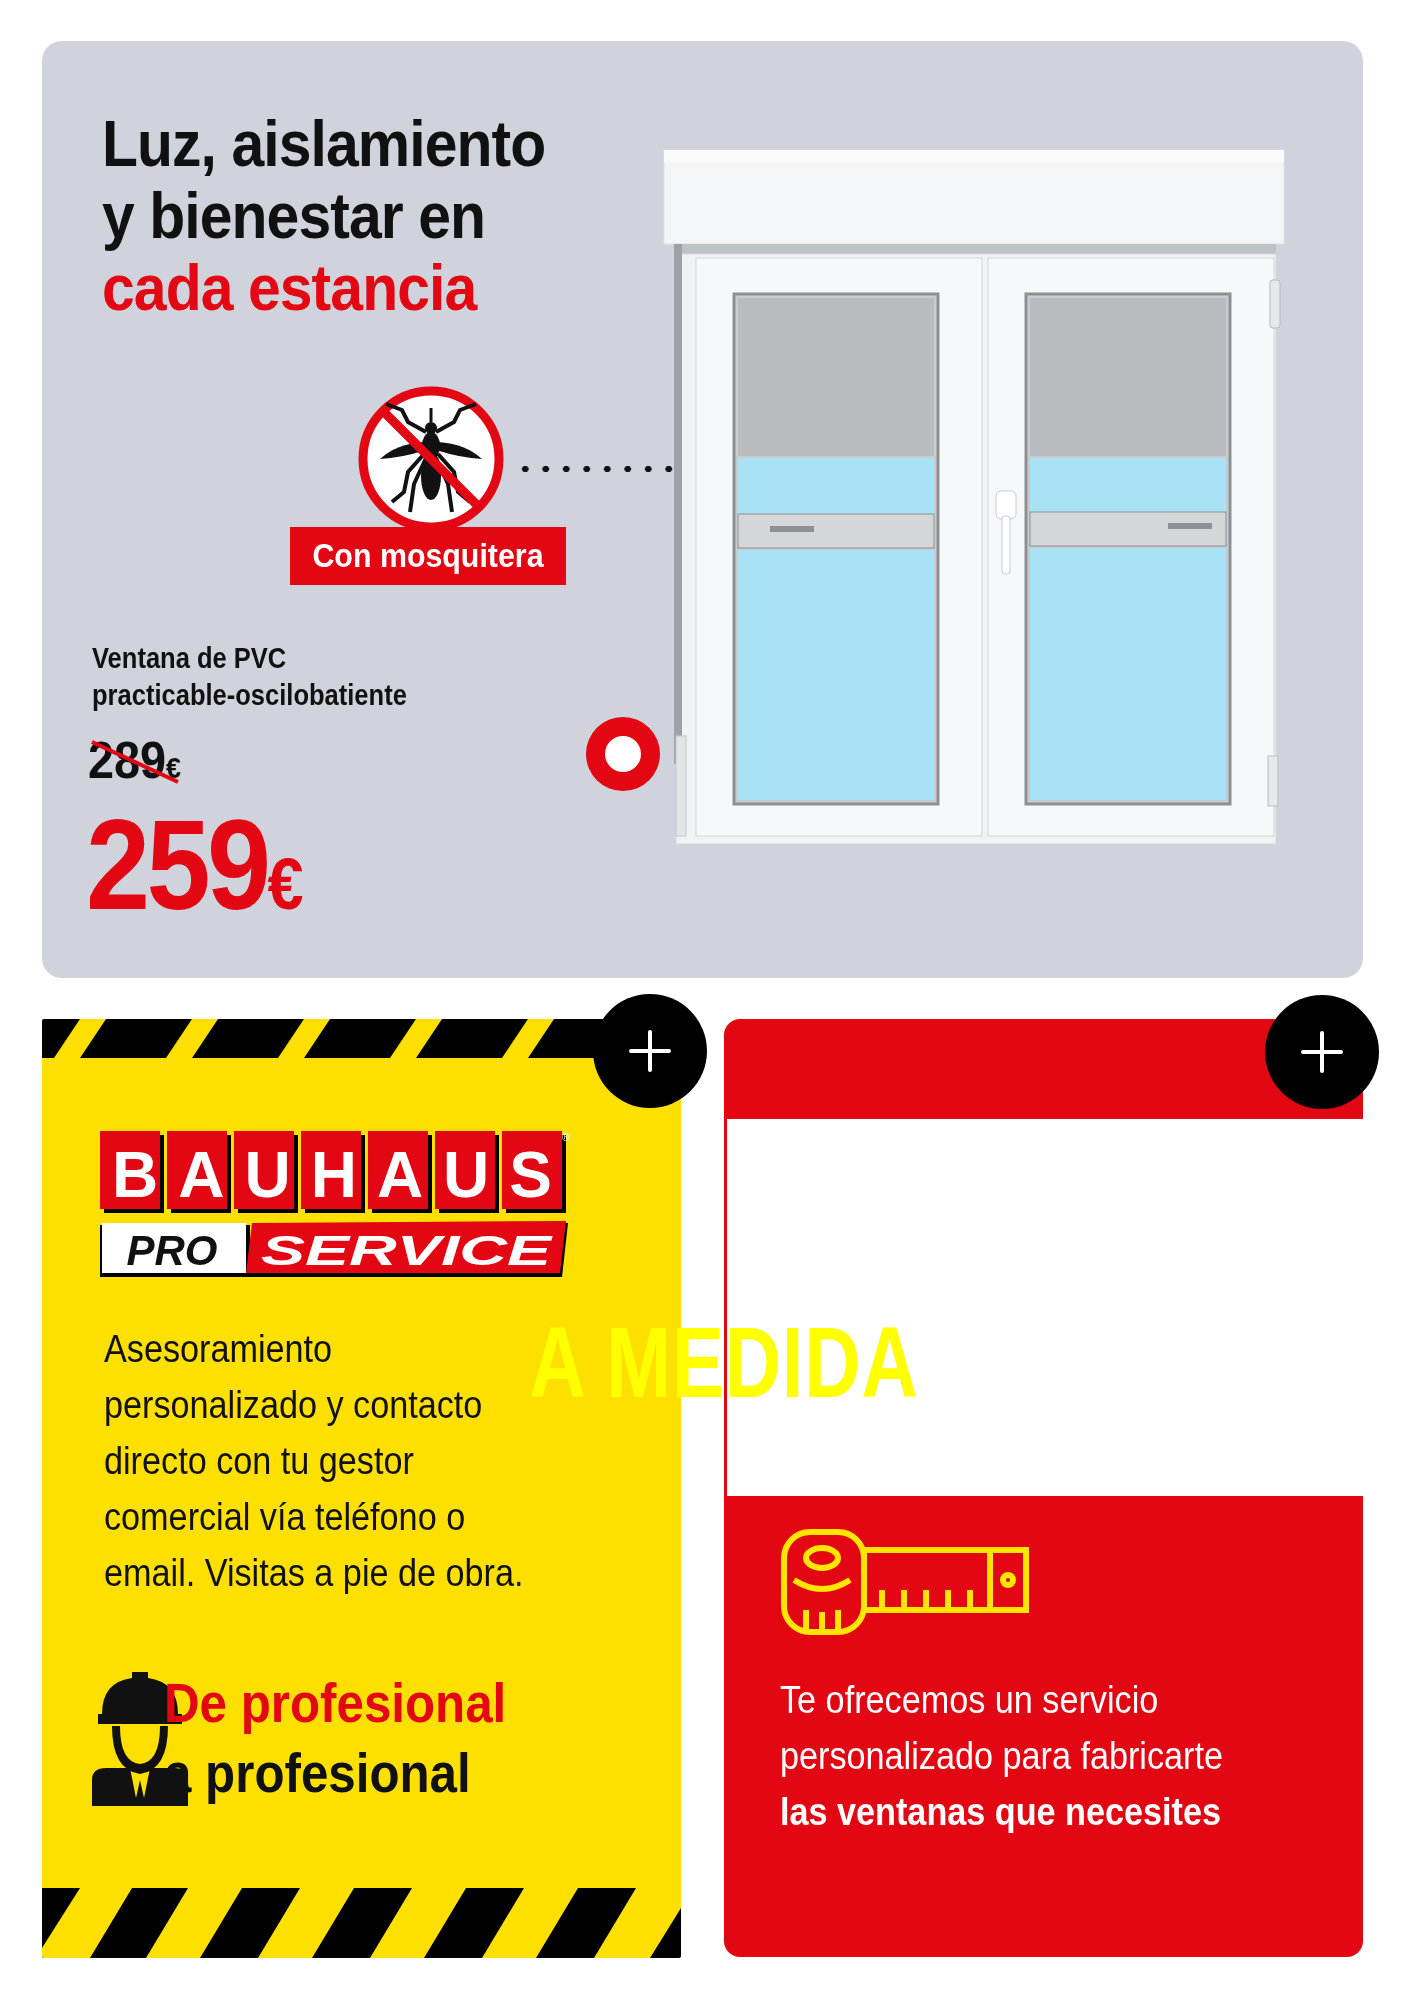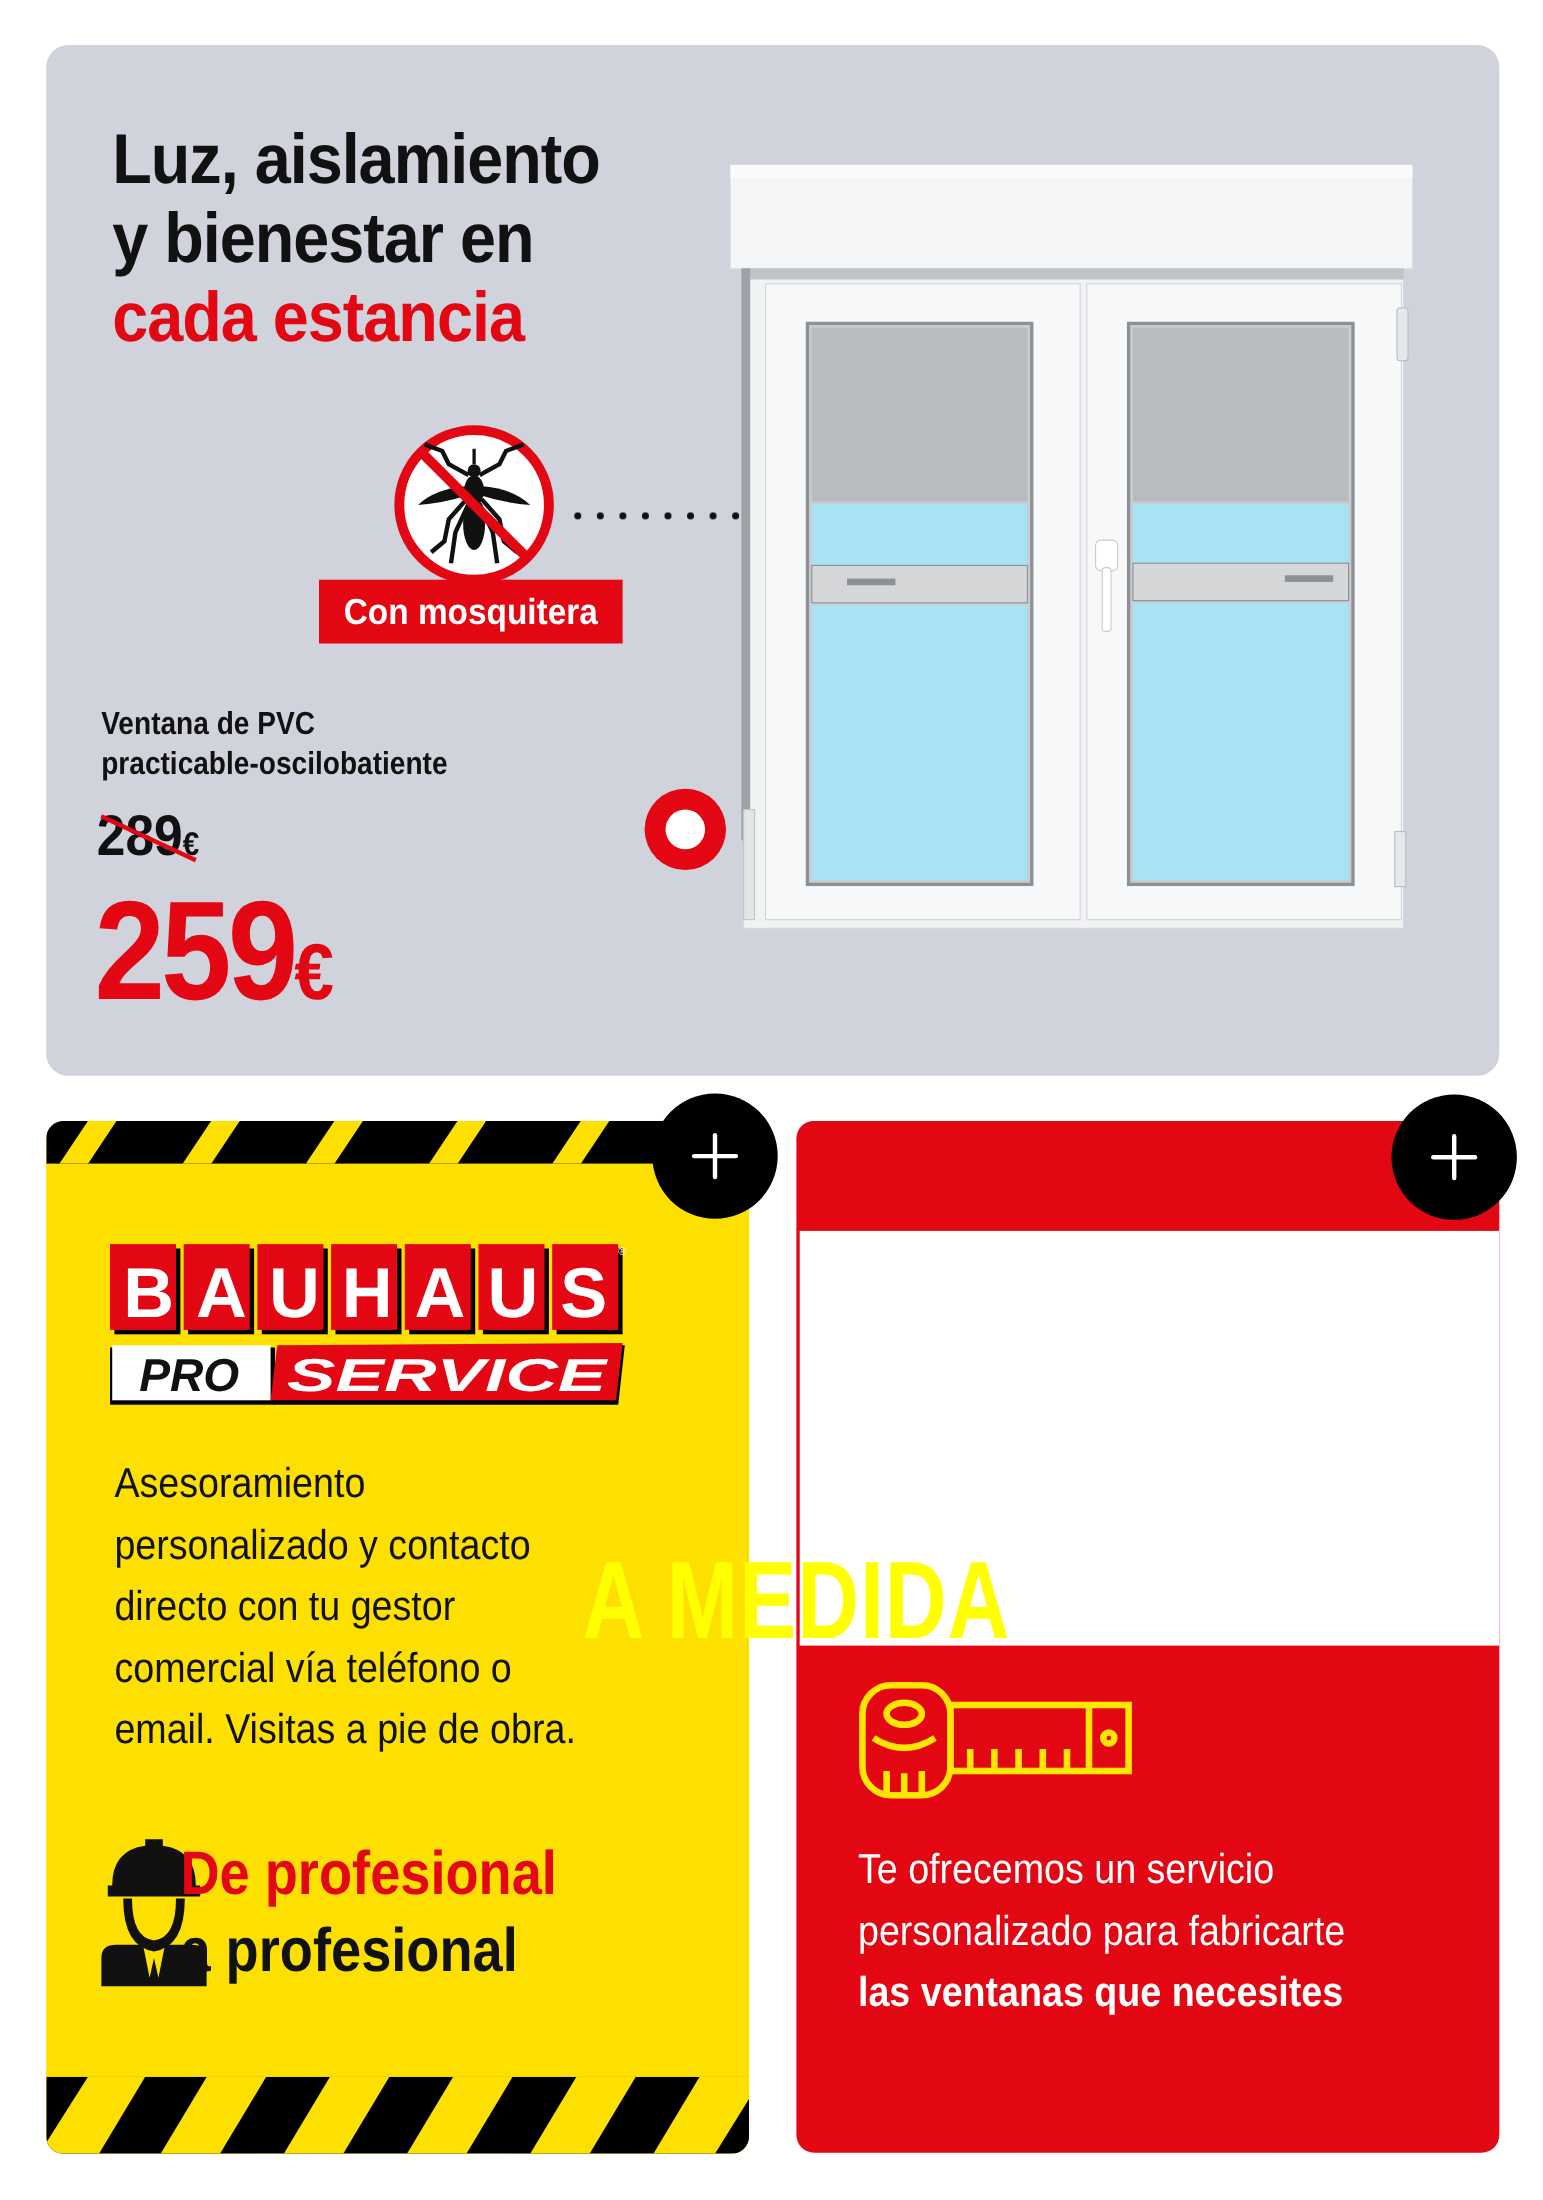--- a/index.html
+++ b/index.html
@@ -15,31 +15,31 @@
   .prod-name{left:92px;top:640px;font-weight:700;font-size:29px;line-height:37px;color:#111;transform:scaleX(0.88);transform-origin:left top;}
   .old-price{left:88px;top:730px;font-weight:700;font-size:52px;line-height:60px;color:#111;transform:scaleX(0.9);transform-origin:left top;}
   .old-price .cur{font-size:30px;}
   .strike{left:88px;top:738px;width:100px;height:48px;}
   .new-price{left:86px;top:800px;font-weight:700;font-size:128px;line-height:130px;color:#e30613;letter-spacing:-4px;transform:scaleX(0.9);transform-origin:left top;}
   .new-price .cur{font-size:72px;letter-spacing:0;}
   .ring{left:586px;top:717px;width:74px;height:74px;border-radius:50%;background:#e30613;}
   .ring::after{content:"";position:absolute;left:19px;top:19px;width:36px;height:36px;border-radius:50%;background:#fff;}
   .window{left:658px;top:136px;width:630px;height:720px;}
   
-  .card-y{left:42px;top:1019px;width:639px;height:939px;background:#fde000;border-radius:16px;overflow:hidden;}
+  .card-y{left:42px;top:1019px;width:639px;height:939px;background:#fde000;border-radius:2px;overflow:hidden;}
   .stripes-top{left:0;top:0;width:639px;height:39px;}
   .stripes-bot{left:0;top:869px;width:639px;height:70px;}
   .logo{left:58px;top:112px;width:470px;height:150px;}
   .y-body{left:62px;top:302px;font-size:38px;line-height:56px;color:#111;transform:scaleX(0.9);transform-origin:left top;white-space:nowrap;}
   .pro-title{left:164px;top:1668px;font-weight:700;font-size:56px;line-height:70px;transform:scaleX(0.88);transform-origin:left top;white-space:nowrap;}
   .pro-title .l1{color:#e30613;} .pro-title .l2{color:#111;}
   .worker{left:92px;top:1670px;width:96px;height:136px;}
   .card-r{left:724px;top:1019px;width:639px;height:938px;background:#e30613;border-radius:16px;overflow:hidden;}
   .card-r .white{left:3px;top:100px;width:636px;height:377px;background:#fff;}
-  .amedida{left:72px;top:1400px;width:1300px;}
+  .amedida{left:72px;top:1307px;width:1300px;}
   .amedida span{display:block;text-align:center;font-weight:700;font-size:100px;line-height:110px;color:#ffff00;transform:scaleX(0.78);letter-spacing:1px;}
   .tape{left:780px;top:1528px;width:250px;height:110px;}
   .r-body{left:780px;top:1672px;font-size:38px;line-height:56px;color:#fff;transform:scaleX(0.9);transform-origin:left top;white-space:nowrap;}
   .r-body .b{font-weight:700;}
   .plus{width:114px;height:114px;border-radius:50%;background:#000;cursor:pointer;}
   .plus::before,.plus::after{content:"";position:absolute;background:#fff;border-radius:2px;}
   .plus::before{left:36px;top:55px;width:42px;height:4px;}
   .plus::after{left:55px;top:36px;width:4px;height:42px;}
   .plus-l{left:593px;top:994px;}
   .plus-r{left:1265px;top:995px;}

